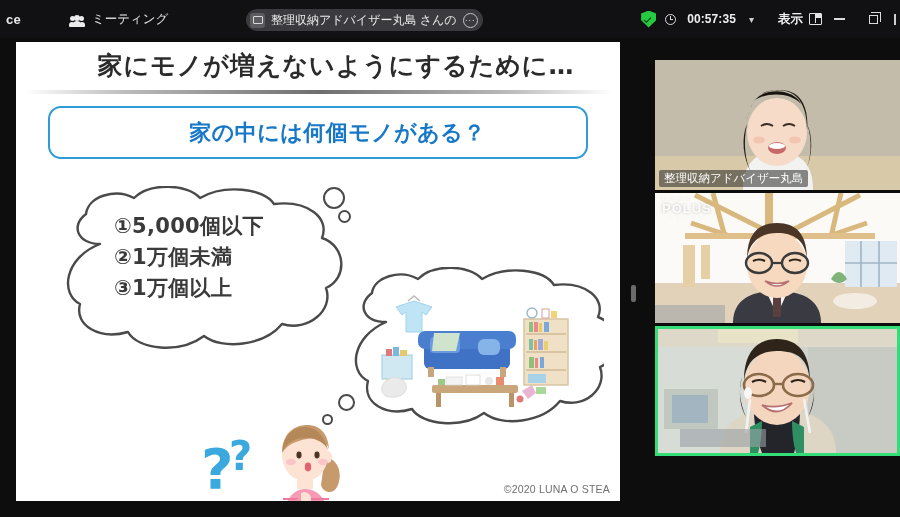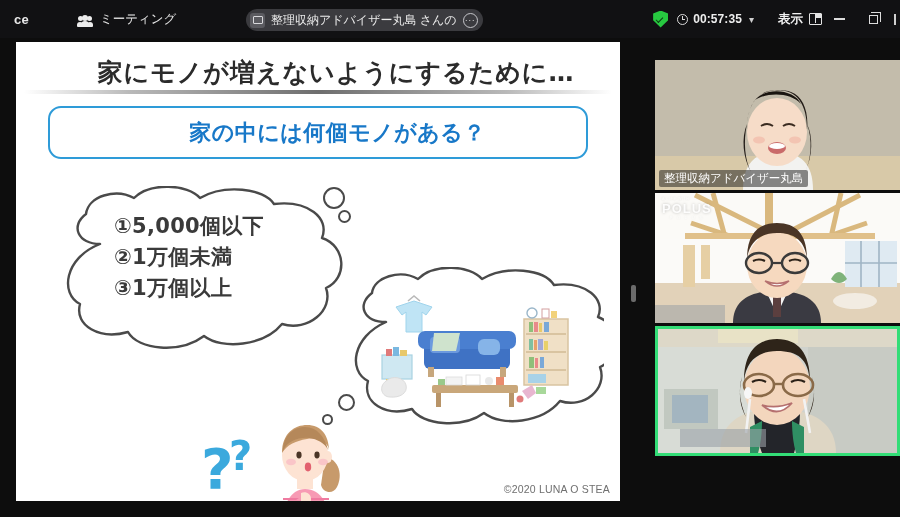--- a/index.html
+++ b/index.html
@@ -10,21 +10,21 @@
     overflow: hidden;
   }
   #app { position: relative; width: 900px; height: 517px; background: #0d0d0d; }
 
   
   .topbar {
     position: absolute; left: 0; top: 0; width: 900px; height: 38px;
     background: #111113;
     display: flex; align-items: center;
   }
-  .tb-left { display: flex; align-items: center; gap: 0px; padding-left: 12px; }
+  .tb-left { display: flex; align-items: center; gap: 0px; padding-left: 4px; }
   .tb-appname {
     color: #e8e8e8; font-size: 13px; font-weight: 700; letter-spacing: .2px;
     padding: 0 4px 0 2px;
   }
   .tb-chevron {
     color: #cfcfcf; font-size: 11px; width: 26px; text-align: center; line-height: 38px;
   }
   .tb-meeting {
     display: flex; align-items: flex-end; gap: 7px; margin-left: 18px;
   }
@@ -65,21 +65,21 @@
   .shield {
     width: 15px; height: 17px; background: #27c940;
     clip-path: polygon(50% 0,100% 18%,100% 58%,50% 100%,0 58%,0 18%);
     position: relative; margin-right: 9px;
   }
   .shield::after{
     content:""; position:absolute; left:3.2px; top:6px; width:6px; height:3.2px;
     border-left:1.6px solid #0b3d12; border-bottom:1.6px solid #0b3d12;
     transform: rotate(-45deg);
   }
-  .timer { display:flex; align-items:center; gap:5px; }
+  .timer { display:flex; align-items:center; gap:11px; }
   .clock {
     width:11px;height:11px;border:1.3px solid #dadada;border-radius:50%;position:relative;
   }
   .clock::after{content:"";position:absolute;left:4px;top:1.8px;width:1.2px;height:3.6px;background:#dadada;}
   .clock::before{content:"";position:absolute;left:4.2px;top:4.6px;width:3px;height:1.2px;background:#dadada;}
   .timer .t { color:#ededed; font-size:12px; font-weight:700; letter-spacing:.1px;}
   .timer .cv { color:#cfcfcf; font-size:10px; margin-left:2px;}
   .viewbtn { display:flex; align-items:center; gap:6px; margin-left:24px;}
   .viewbtn .lbl { color:#f0f0f0; font-size:12.5px; font-weight:700;}
   .ic-layout { width:13px;height:12px; border:1.3px solid #e4e4e4; border-radius:1px; position:relative;}
@@ -92,21 +92,21 @@
     border:1.4px solid #dcdcdc; border-bottom:none; border-left:none;}
   .wbtn.edge { width:10px; }
   .ic-edge { width:2px;height:11px;background:#cfcfcf;}
 
   
   .slide {
     position: absolute; left: 16px; top: 42px; width: 604px; height: 459px;
     background: #ffffff; overflow: hidden;
   }
   .slide-title {
-    position:absolute; left:0; top:14px; width:640px; text-align:center;
+    position:absolute; left:0; top:7px; width:640px; text-align:center;
     font-size: 25px; font-weight: 700; color:#2b2b2b; letter-spacing:1px;
     font-family:"DejaVu Sans","Liberation Sans",sans-serif;
   }
   .title-rule{
     position:absolute; left:8px; top:48px; width:588px; height:4px;
     background: linear-gradient(90deg,#ffffff 0%,#b9b9b9 18%,#6e6e6e 50%,#b9b9b9 82%,#ffffff 100%);
     border-radius:2px;
   }
   .qbox {
     position:absolute; left:32px; top:64px; width:540px; height:53px;

